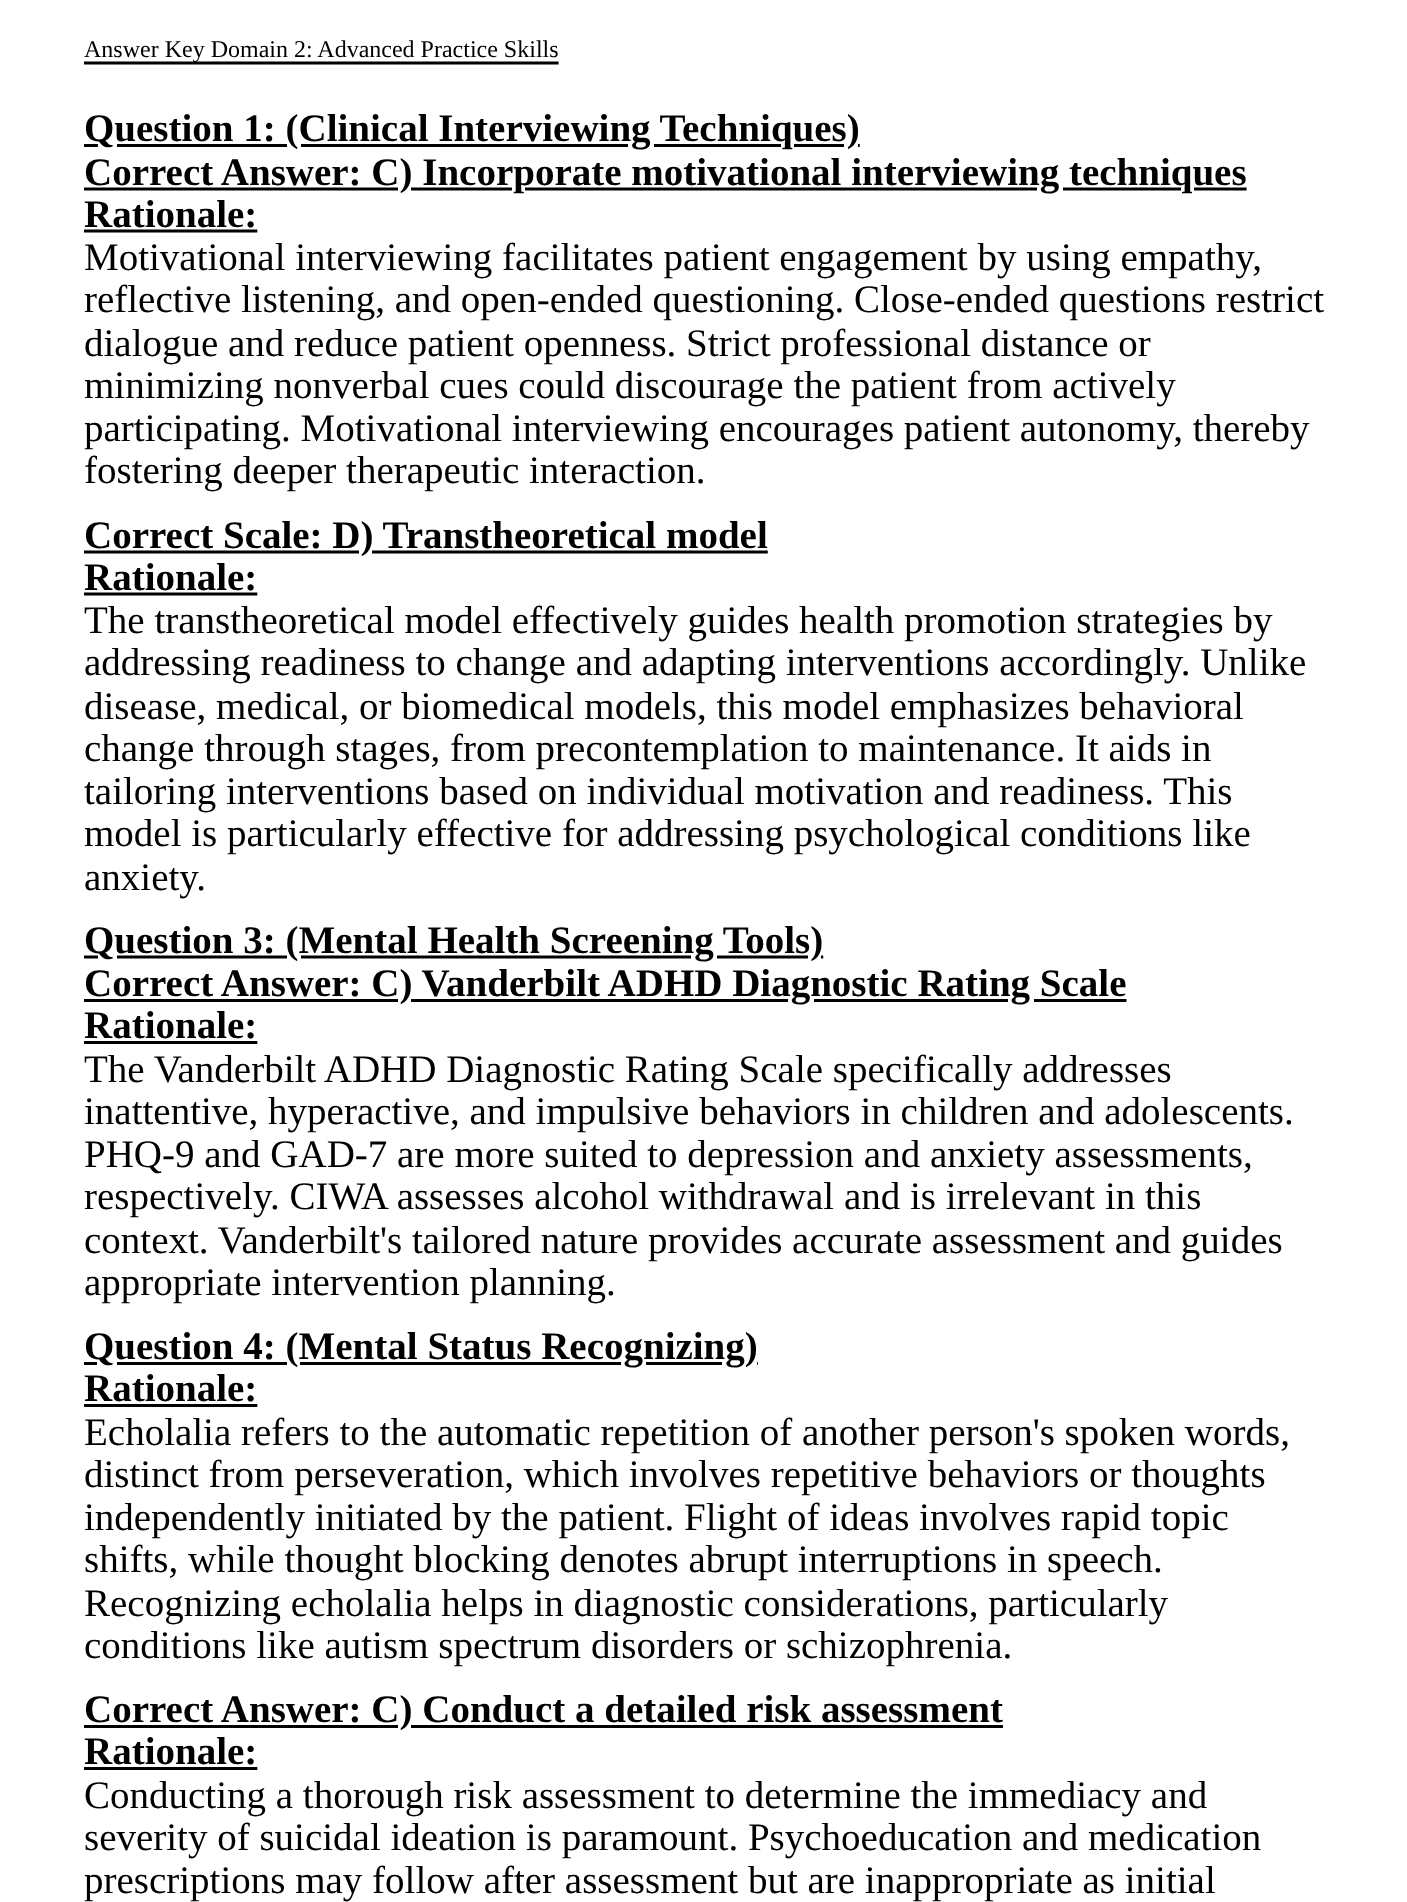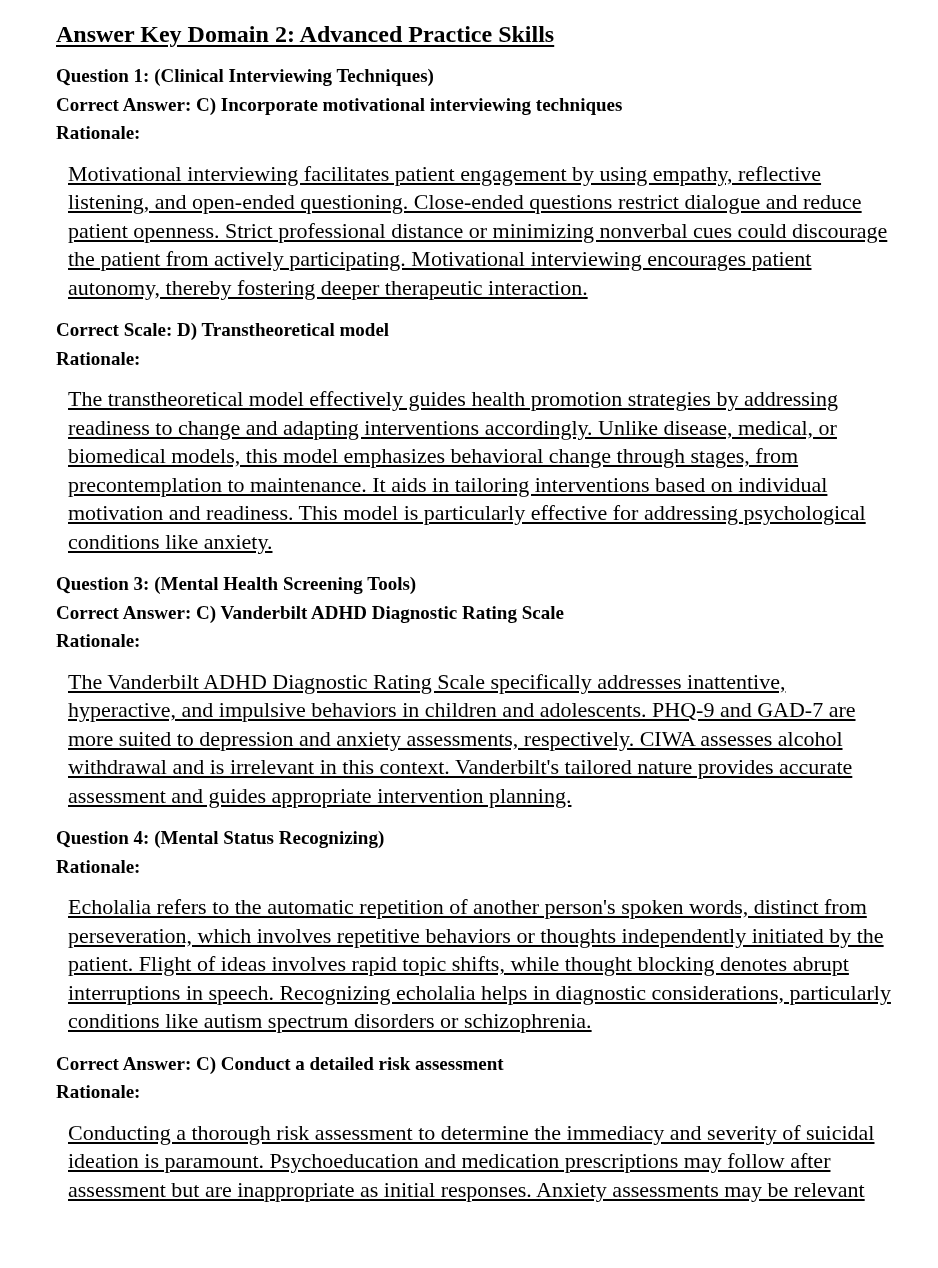--- a/index.html
+++ b/index.html
@@ -14,45 +14,45 @@
       font-family: "Liberation Serif", "DejaVu Serif", serif;
       color: #000000;
     }
     .page {
       position: relative;
       padding: 20px 40px 0 56px;
       box-sizing: border-box;
       width: 938px;
     }
     .doc-title {
-      font-size: 24px;
-      font-weight: bold;
+      font-size: 16px;
+      font-weight: normal;
       text-decoration: underline;
       text-underline-offset: 3px;
       text-decoration-thickness: 2px;
       line-height: 28px;
-      margin: 0 0 14px 0;
+      margin: 0 0 24px 0;
     }
     .question {
       margin: 0 0 14px 0;
     }
     .q-heading, .q-answer, .q-rationale-label {
-      font-size: 19px;
+      font-size: 26px;
       font-weight: bold;
       line-height: 28.5px;
       margin: 0;
       white-space: nowrap;
+      text-decoration: underline;
     }
     .q-rationale {
-      font-size: 22px;
+      font-size: 26px;
       font-weight: normal;
       line-height: 28.5px;
-      margin: 12px;
+      margin: 0;
       width: 830px;
-      text-decoration: underline;
     }
   </style>
 </head>
 <body>
 
 <div class="page">
   <div class="doc-title">Answer Key Domain 2: Advanced Practice Skills</div>
 
   <div class="question">
     <p class="q-heading">Question 1: (Clinical Interviewing Techniques)</p>

